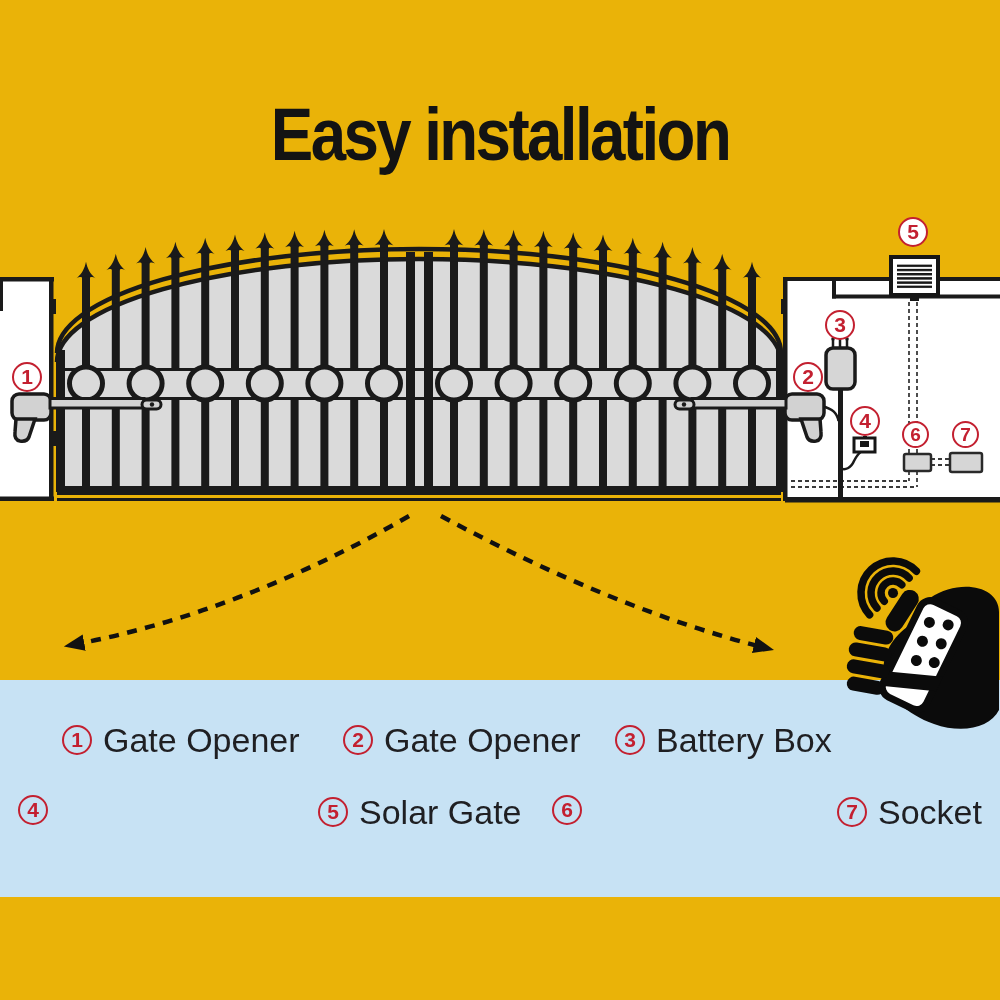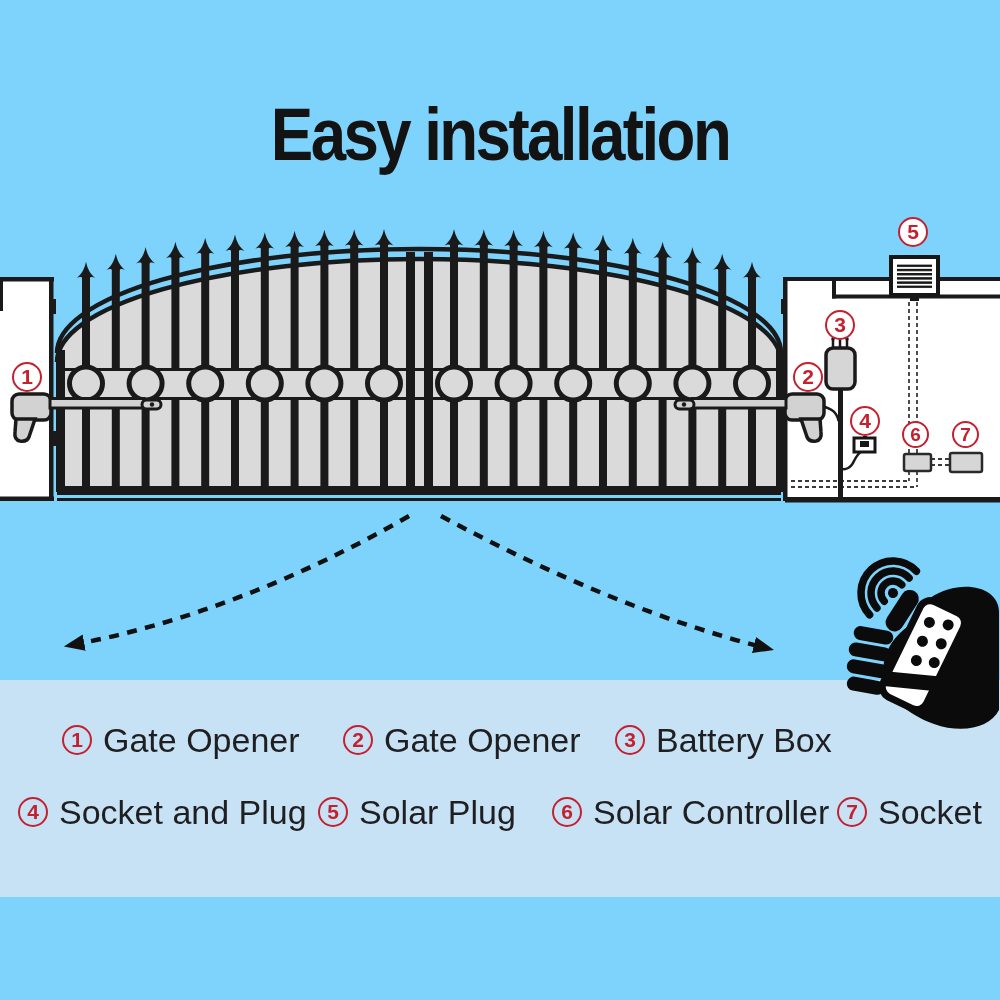--- a/index.html
+++ b/index.html
@@ -1,16 +1,16 @@
 <!DOCTYPE html>
 <html><head>
 <meta charset="utf-8">
 <style>
   html,body{margin:0;padding:0;background:#fff;}
-  .stage{position:relative;width:1000px;height:1000px;background:#7dd3fc;overflow:hidden;
+  .stage{position:relative;width:1000px;height:1000px;background:#eab308;overflow:hidden;
          font-family:"Liberation Sans", sans-serif;}
   .title{position:absolute;left:0;right:0;top:92px;margin:0;text-align:center;
          font-size:74px;font-weight:bold;letter-spacing:-3px;color:#131313;
          transform:scaleX(.86);transform-origin:50% 50%;}
   .legend-band{position:absolute;left:0;top:680px;width:1000px;height:217px;background:#c7e2f4;z-index:1;}
   .diagram{position:absolute;left:0;top:0;width:1000px;height:1000px;z-index:2;}
   
   .cird{display:inline-flex;align-items:center;justify-content:center;
         width:30px;height:30px;border:2.5px solid #c32030;border-radius:50%;
         color:#c32030;font-size:21px;font-weight:600;box-sizing:border-box;flex:0 0 auto;}
@@ -264,28 +264,26 @@
   <div class="li" id="li2">
     <span class="cird">2</span>
     <span class="llab">Gate Opener</span>
   </div>
   <div class="li" id="li3">
     <span class="cird">3</span>
     <span class="llab">Battery Box</span>
   </div>
   <div class="li" id="li4">
     <span class="cird">4</span>
-    <span class="llab">Socket and Plug</span>
   </div>
   <div class="li" id="li5">
     <span class="cird">5</span>
-    <span class="llab">Solar Plug</span>
+    <span class="llab">Solar Gate</span>
   </div>
   <div class="li" id="li6">
     <span class="cird">6</span>
-    <span class="llab">Solar Controller</span>
   </div>
   <div class="li" id="li7">
     <span class="cird">7</span>
     <span class="llab">Socket</span>
   </div>
 
 </div>
 
 </body></html>

